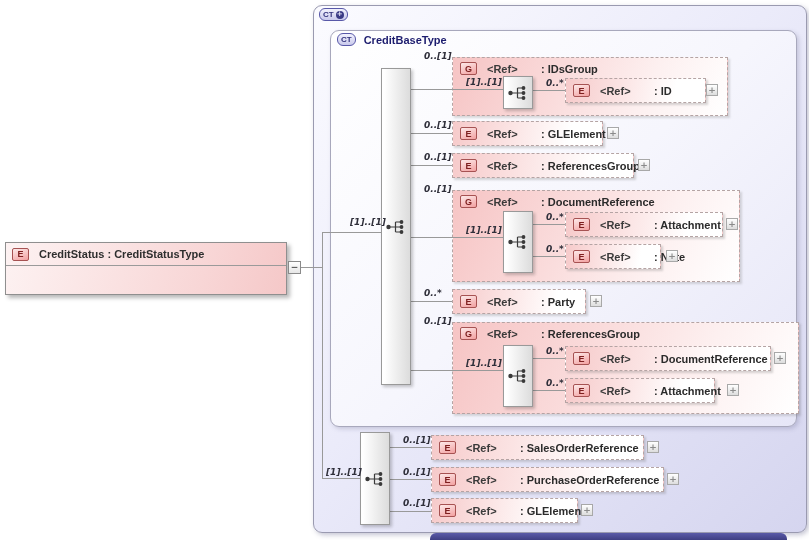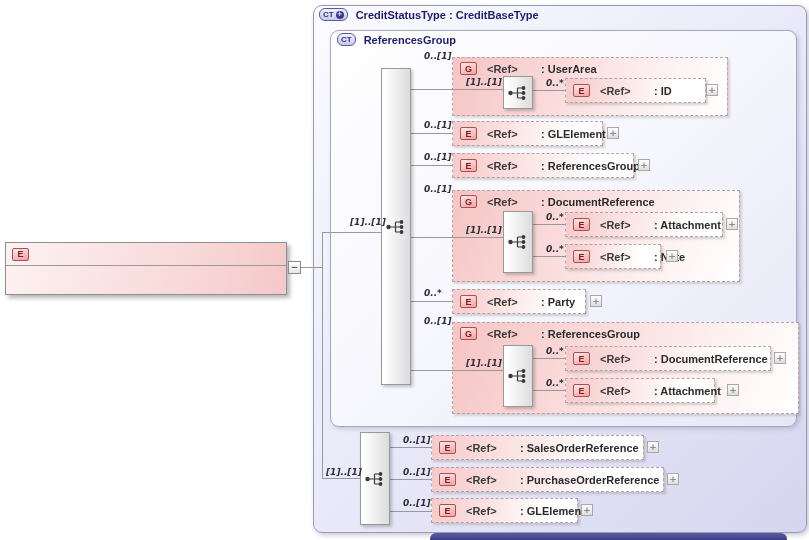--- a/index.html
+++ b/index.html
@@ -78,36 +78,36 @@
 <body>
 
 <div id="canvas">
 
   <div class="ctbox" style="left:313px;top:5px;width:492px;height:526px;"></div>
   <div class="cttitle" style="left:319px;top:8px;">
     <span class="badge-ct">
         <span>CT</span>
         <span class="ctplus">+</span>
       </span>
-    <span>CreditStatusType : CreditBaseType</span>
   </div>
 
   <div class="ctinner" style="left:330px;top:30px;width:465px;height:395px;"></div>
   <div class="cttitle" style="left:337px;top:33px;">
     <span class="badge-ct">
         <span>CT</span>
       </span>
-    <span>ReferencesGroup</span>
+    <span>CreditBaseType</span>
   </div>
 
   <div class="strip"></div>
 
   <div class="rootel">
     <div class="hd">
       <span class="badge-r">E</span>
+      <span>CreditStatus : CreditStatusType</span>
     </div>
   </div>
   <div class="minus" style="left:288px;top:261px;">−</div>
 
   <div class="lineh" style="left:301px;top:267px;width:21px;"></div>
   <div class="linev" style="left:322px;top:232px;height:247px;"></div>
   <div class="lineh" style="left:322px;top:232px;width:59px;"></div>
   <div class="card" style="left:350px;top:217px;">[1]..[1]</div>
   <div class="lineh" style="left:322px;top:478px;width:38px;"></div>
   <div class="card" style="left:326px;top:467px;">[1]..[1]</div>
@@ -121,21 +121,21 @@
       <circle cx="16.5" cy="14" r="1.9" fill="#3a3a3a"></circle>
     </svg>
   </div>
 
   <div class="lineh" style="left:411px;top:89px;width:92px;"></div>
   <div class="card" style="left:424px;top:51px;">0..[1]</div>
   <div class="gbox" style="left:452px;top:57px;width:274px;height:57px;">
     <div class="gtitle">
       <span class="badge-r">G</span>
       <span class="ref">&lt;Ref&gt;</span>
-      <span>: UserArea</span>
+      <span>: IDsGroup</span>
     </div>
   </div>
   <div class="card" style="left:466px;top:77px;">[1]..[1]</div>
   <div class="bar" style="left:503px;top:76px;height:33px;">
     <svg class="seq" width="22" height="18" viewBox="0 0 22 18">
       <circle cx="3.5" cy="9" r="2.2" fill="#3a3a3a"></circle>
       <path d="M3.5 9 H10.5 M10.5 4 V14 M10.5 4 H15.5 M10.5 9 H15.5 M10.5 14 H15.5" stroke="#3a3a3a" stroke-width="1.2" fill="none"></path>
       <circle cx="16.5" cy="4" r="1.9" fill="#3a3a3a"></circle>
       <circle cx="16.5" cy="9" r="1.9" fill="#3a3a3a"></circle>
       <circle cx="16.5" cy="14" r="1.9" fill="#3a3a3a"></circle>

